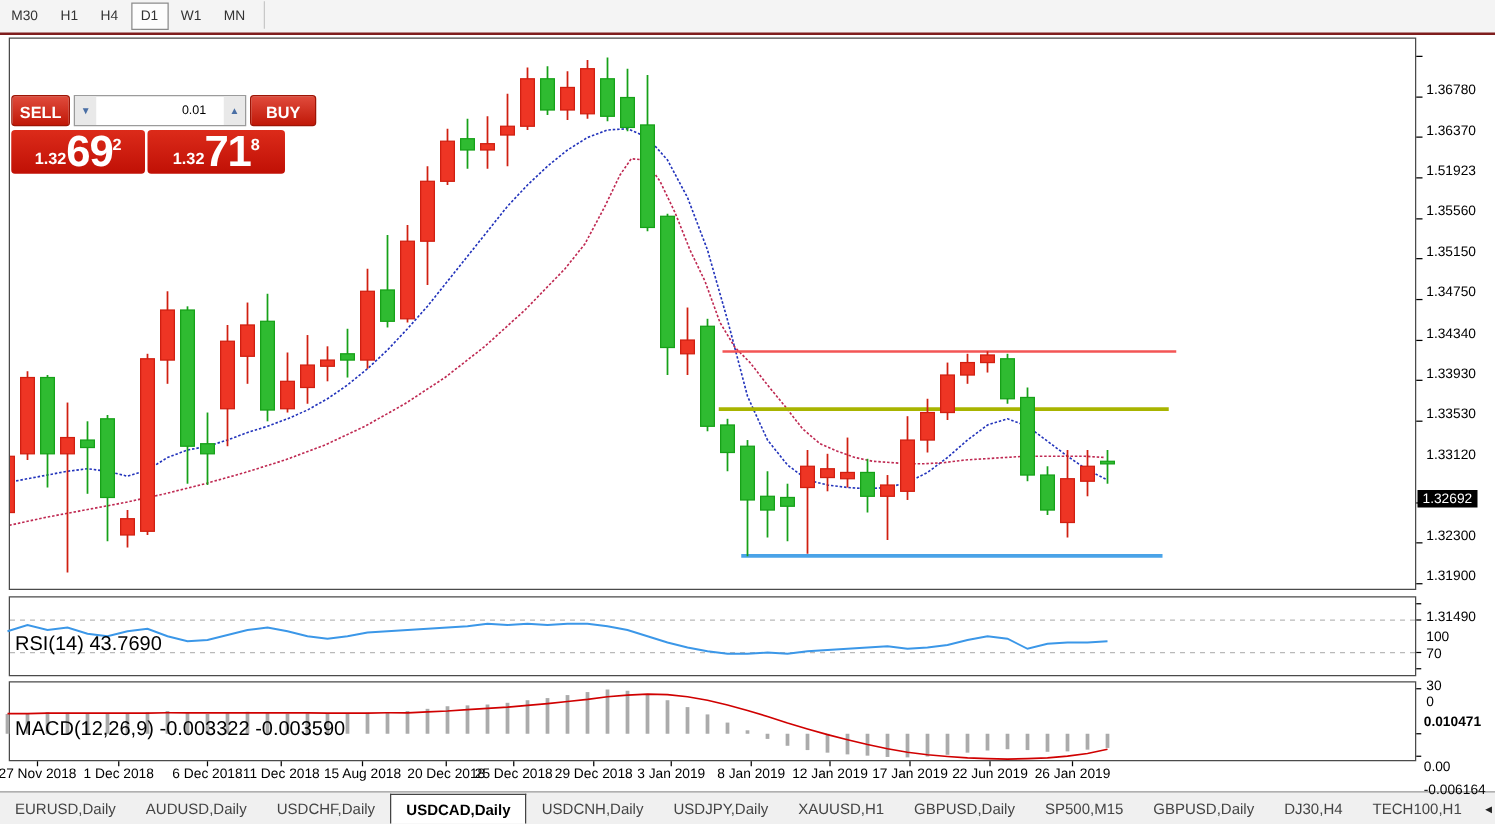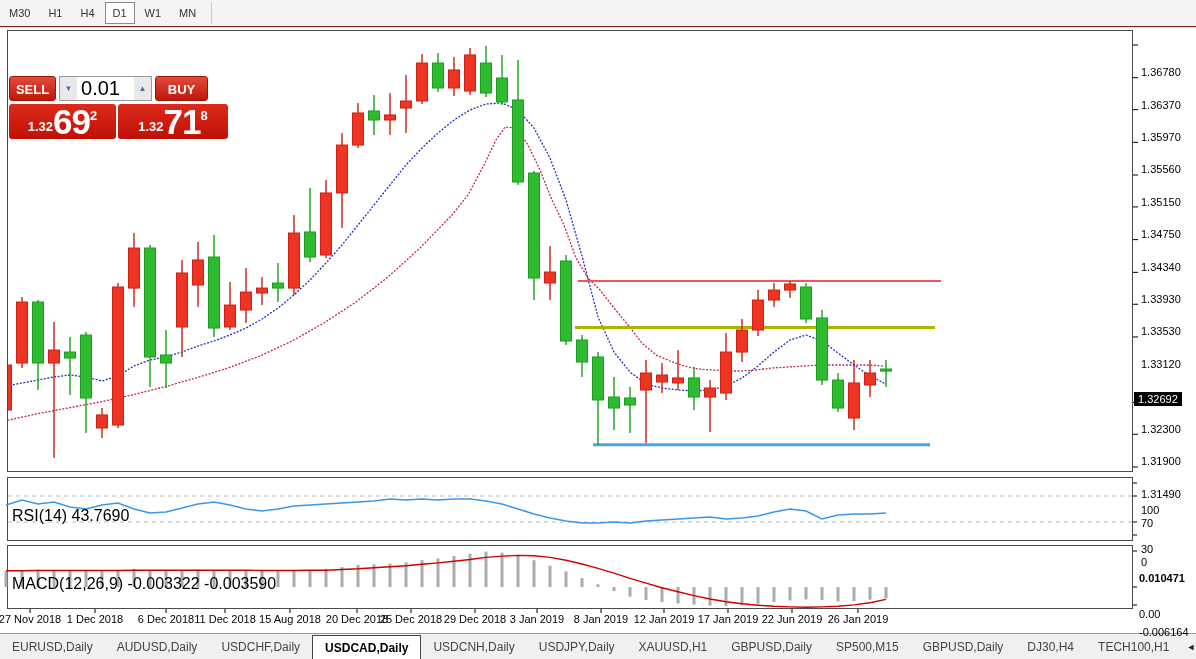--- a/index.html
+++ b/index.html
@@ -1,39 +1,39 @@
 <!DOCTYPE html>
 <html><head>
 <meta charset="utf-8">
 <style>
   html,body{margin:0;padding:0;background:#f0f0f0;font-family:"Liberation Sans",sans-serif;}
   #stage{position:relative;width:1196px;height:659px;background:#f0f0f0;overflow:hidden;}
   
-  #toolbar{position:absolute;left:0;top:0;width:1196px;height:26px;background:#f4f4f4;border-bottom:1px solid #7f1d1d;}
+  #toolbar{position:absolute;left:0;top:0;width:1196px;height:26px;background:#f4f4f4;border-bottom:5px solid #7f1d1d;}
   .tf-btn{display:inline-block;height:20px;line-height:20px;margin:2px 1px 0 1px;padding:0 7px;font-size:11px;color:#333;border:1px solid transparent;cursor:default;}
   .tf-btn.active{background:#fdfdfd;border:1px solid #8a8a8a;}
   .tf-sep{display:inline-block;width:1px;height:22px;background:#c8c8c8;vertical-align:middle;margin-left:6px;}
   
   #win{position:absolute;left:0;top:28px;width:1196px;height:606px;background:#fff;}
   svg{position:absolute;left:0;top:0;}
   #chart-title{position:absolute;left:14px;top:31px;font-size:12px;color:#000;z-index:5;}
   #chart-title .tri{font-size:9px;margin-right:4px;}
   .panel-label{position:absolute;font-size:16px;color:#000;z-index:5;}
   .axis-lbl{position:absolute;font-size:11px;color:#000;white-space:nowrap;z-index:4;}
   .date-lbl{position:absolute;font-size:11px;color:#000;white-space:nowrap;z-index:4;}
   #price-tag{position:absolute;background:#000;color:#fff;font-size:11px;padding:0 4px;line-height:14px;z-index:6;}
   
-  #trade{position:absolute;left:9px;top:48px;width:199px;z-index:8;}
+  #trade{position:absolute;left:9px;top:48px;width:244px;z-index:8;}
   #trade .row1{display:flex;height:25px;}
   .tbtn{background:linear-gradient(#e04b3c,#c01808);color:#fff;font-size:13px;font-weight:bold;text-align:center;line-height:25px;border-radius:3px;border:1px solid #9d1405;}
   #sell-btn{width:45px;}
   #buy-btn{width:51px;margin-left:3px;}
   #vol{flex:1;display:flex;margin-left:3px;border:1px solid #9b9b9b;background:#fff;height:23px;}
   .spin{width:17px;background:#e9e9e9;color:#4a6fa5;font-size:8px;text-align:center;line-height:23px;cursor:default;}
-  #vol-value{flex:1;font-size:20px;color:#000;text-align:right;line-height:23px;padding-right:14px;}
+  #vol-value{flex:1;font-size:10px;color:#000;text-align:right;line-height:23px;padding-right:14px;}
   .bigpx{position:absolute;top:28px;height:35px;background:linear-gradient(#dc2b1a,#c01005);border-radius:3px;color:#fff;display:flex;align-items:flex-end;justify-content:center;padding-bottom:2px;box-sizing:border-box;}
   #sell-quote{left:0;width:107px;}
   #buy-quote{left:109px;width:110px;}
   .bigpx .pre{font-size:13px;font-weight:bold;margin-bottom:3px;}
   .bigpx .big{font-size:35px;font-weight:bold;line-height:30px;letter-spacing:-1px;}
   .bigpx .sup{font-size:13px;font-weight:bold;margin-bottom:14px;}
   
   #tabbar{position:absolute;left:0;top:633px;width:1196px;height:26px;background:#f0f0f0;border-top:1px solid #9b9b9b;display:flex;align-items:stretch;font-size:12px;color:#444;}
   .ctab{display:flex;align-items:center;padding:12px 12px;white-space:nowrap;cursor:default;}
   .ctab.active{background:#fff;border:1px solid #444;border-bottom:none;font-weight:bold;color:#000;margin-top:1px;}
@@ -294,21 +294,21 @@
         <span class="sup">2</span>
       </div>
       <div id="buy-quote" class="bigpx">
         <span class="pre">1.32</span>
         <span class="big">71</span>
         <span class="sup">8</span>
       </div>
     </div>
   <div class="axis-lbl" style="left: 1141px; top: 38px; text-align: center;">1.36780</div>
       <div class="axis-lbl" style="left: 1141px; top: 70.7057px;">1.36370</div>
-      <div class="axis-lbl" style="left: 1141px; top: 102.614px;">1.35970</div>
+      <div class="axis-lbl" style="left: 1141px; top: 102.614px;">1.51923</div>
       <div class="axis-lbl" style="left: 1141px; top: 135.319px;">1.35560</div>
       <div class="axis-lbl" style="left: 1141px; top: 168.025px;">1.35150</div>
       <div class="axis-lbl" style="left: 1141px; top: 199.933px;">1.34750</div>
       <div class="axis-lbl" style="left: 1141px; top: 232.639px;">1.34340</div>
       <div class="axis-lbl" style="left: 1141px; top: 265.344px;">1.33930</div>
       <div class="axis-lbl" style="left: 1141px; top: 297.252px;">1.33530</div>
       <div class="axis-lbl" style="left: 1141px; top: 329.958px;">1.33120</div>
       <div class="axis-lbl" style="left: 1141px; top: 395.37px;">1.32300</div>
       <div class="axis-lbl" style="left: 1141px; top: 427.278px;">1.31900</div>
       <div class="axis-lbl" style="left: 1141px; top: 459.983px;">1.31490</div>

